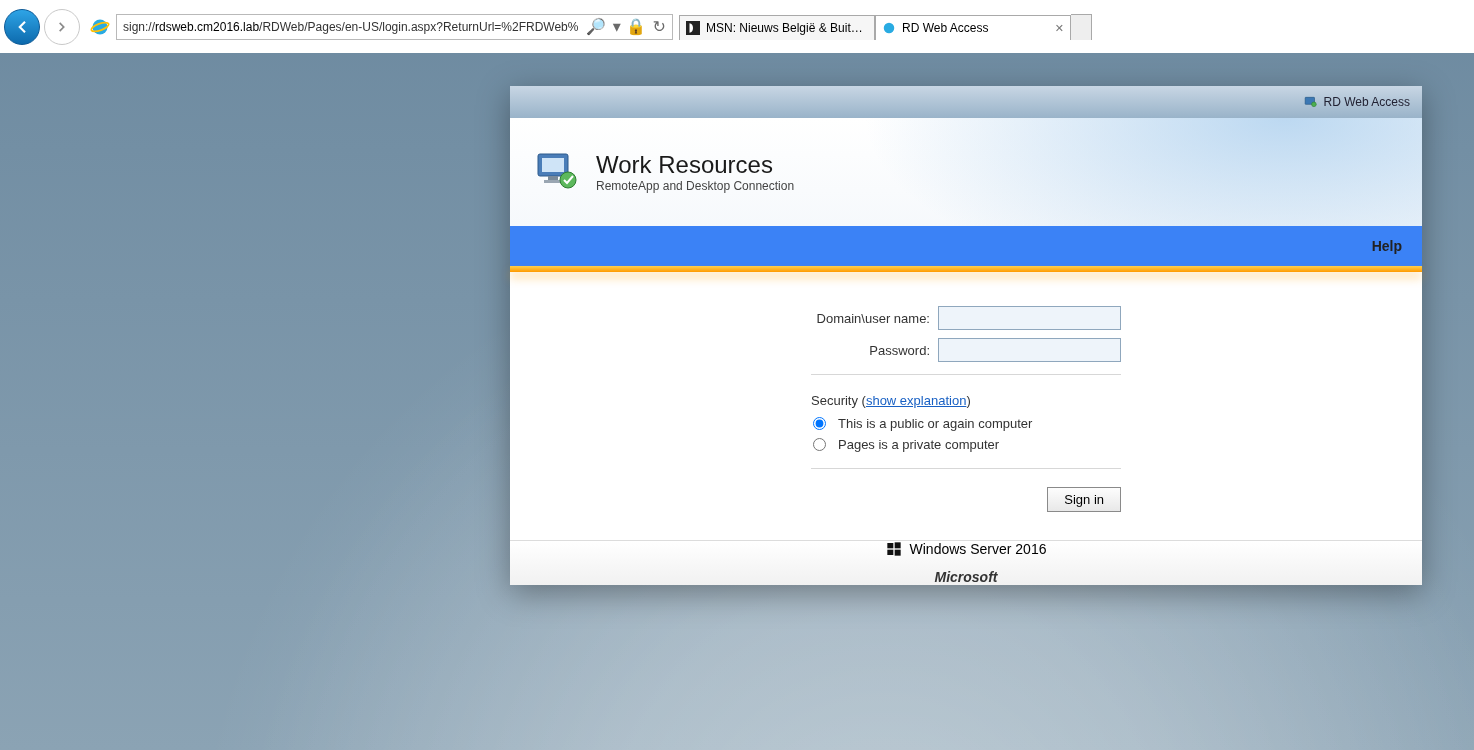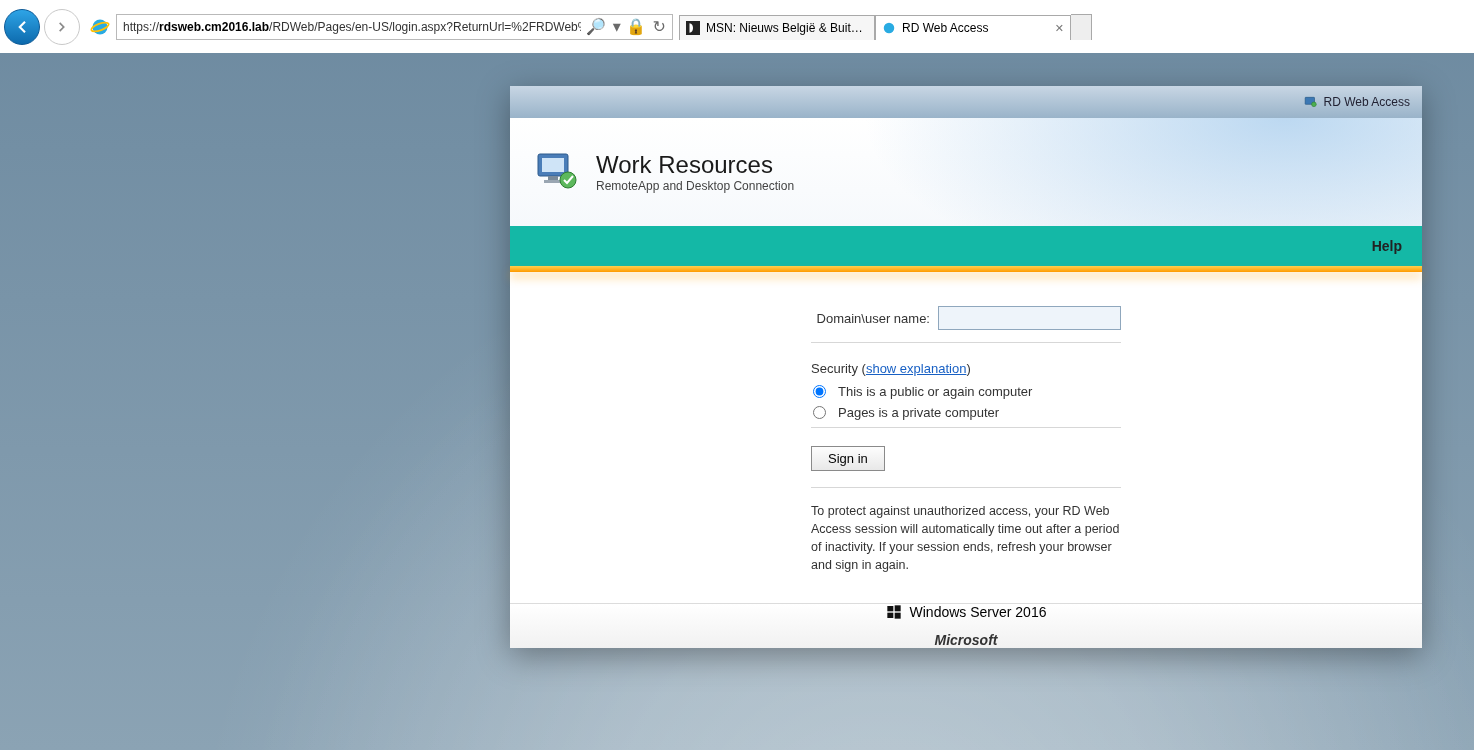--- a/index.html
+++ b/index.html
@@ -14,53 +14,53 @@
   
   .chrome{position:absolute;left:0;top:0;right:0;height:53px;background:#fff;display:flex;align-items:center;}
   .nav-btn{width:34px;height:34px;border-radius:50%;margin-left:4px;display:flex;align-items:center;justify-content:center;}
   .nav-back{background:linear-gradient(#2ea4e6,#0d6aad);border:1px solid #0d5a97;}
   .nav-back svg{fill:#fff;}
   .nav-fwd{background:#fff;border:1px solid #c9c9c9;}
   .nav-fwd svg{fill:#8a8a8a;}
   .ie-logo{width:20px;height:20px;margin:0 6px 0 10px;}
   .addr{flex:none;display:flex;align-items:center;width:555px;height:24px;border:1px solid #b9b9b9;}
   .addr-url{flex:1;padding:0 6px;font-size:12px;color:#333;white-space:nowrap;overflow:hidden;}
-  .addr-url b{font-weight:700;color:#000;}
+  .addr-url b{font-weight:400;color:#000;}
   .addr-icons{display:flex;align-items:center;gap:6px;padding:0 6px;color:#6a6a6a;}
   .tabs{display:flex;height:27px;align-items:flex-end;margin-left:6px;}
   .tab{display:flex;align-items:center;height:25px;border:1px solid #a9a9a9;border-bottom:none;background:#f6f6f6;min-width:196px;max-width:196px;padding:0 6px;font-size:12px;gap:6px;box-sizing:border-box;}
   .tab.active{background:#fff;}
   .tab .lbl{flex:1;white-space:nowrap;overflow:hidden;text-overflow:ellipsis;}
   .tab .close{color:#777;font-size:11px;}
   .newtab{width:20px;height:25px;border:1px solid #a9a9a9;border-bottom:none;border-left:none;background:#eee;}
   
   .rdw{position:absolute;left:510px;top:86px;width:912px;background:#fff;box-shadow:0 8px 30px rgba(0,0,0,.35);}
   .rdw-top{height:32px;background:linear-gradient(#c8d6e4,#99b3c9);display:flex;justify-content:flex-end;align-items:center;padding:0 12px;font-size:12px;color:#223;}
   .rdw-top .ic{width:14px;height:14px;margin-right:6px;}
   .rdw-head{height:108px;background:
       radial-gradient(600px 250px at 85% 0%, rgba(160,200,235,.7), rgba(255,255,255,0) 70%),
       linear-gradient(#fff,#f6f9fc);
     display:flex;align-items:center;padding-left:24px;}
   .rdw-ico{width:48px;height:48px;margin-right:14px;}
   .rdw-head h1{margin:0;font-size:24px;font-weight:400;color:#1a1a1a;}
   .rdw-head .sub{font-size:12px;color:#444;}
-  .rdw-bar{height:40px;display:flex;justify-content:flex-end;align-items:center;padding:0 20px;background:#14b8a6;}
+  .rdw-bar{height:40px;display:flex;justify-content:flex-end;align-items:center;padding:0 20px;background:#3b82f6;}
   .rdw-bar a{font-weight:600;color:#222;font-size:14px;text-decoration:none;}
   .orange{height:6px;background:linear-gradient(#ffcf4d,#ff9a00);box-shadow:0 6px 10px rgba(255,160,0,.35);}
   .rdw-body{display:flex;justify-content:center;padding:34px 0 28px;}
   .form{width:310px;font-size:13px;color:#333;}
   .row{display:flex;align-items:center;margin-bottom:8px;}
   .row label{width:120px;text-align:right;margin-right:8px;}
   .row input[type=text],.row input[type=password]{flex:1;height:20px;border:1px solid #8fa7bd;background:#eef4fa;}
   .sec{border-top:1px solid #d7d7d7;margin-top:12px;padding-top:18px;}
   .sec .sec-hdr{margin-bottom:8px;}
   .sec .sec-hdr a{color:#1860c4;text-decoration:underline;}
   .opt{display:flex;align-items:center;gap:12px;margin:6px 0 6px 2px;}
   .opt input{margin:0;}
-  .signin-row{border-top:1px solid #d7d7d7;margin-top:7px;padding-top:18px;display:flex;justify-content:flex-start;}
+  .signin-row{border-top:1px solid #d7d7d7;margin-top:16px;padding-top:18px;display:flex;justify-content:flex-end;}
   .signin{padding:4px 16px;border:1px solid #8a8a8a;background:linear-gradient(#fdfdfd,#e8e8e8);font-size:13px;cursor:pointer;}
   .note{border-top:1px solid #d7d7d7;margin-top:16px;padding-top:14px;font-size:12.5px;color:#333;line-height:1.45;}
   .rdw-foot{height:44px;border-top:1px solid #dcdcdc;background:linear-gradient(#fff,#f1f1f1);display:flex;align-items:center;justify-content:space-between;padding:0 18px;font-size:14px;flex-direction:column;}
   .win{display:flex;align-items:center;gap:8px;}
   .ms{font-style:italic;font-weight:700;color:#333;}
 </style>
 </head>
 <body>
 
 <div class="bg"></div>
@@ -75,21 +75,21 @@
     <svg width="14" height="14" viewBox="0 0 24 24">
         <path d="M9 4l8 8-8 8-2-2 6-6-6-6z"></path>
       </svg>
   </div>
   <svg class="ie-logo" viewBox="0 0 24 24">
     <circle cx="12" cy="12" r="9" fill="#29abe2"></circle>
     <ellipse cx="12" cy="12" rx="11" ry="4" fill="none" stroke="#ffc107" stroke-width="2" transform="rotate(-20 12 12)"></ellipse>
   </svg>
   <div class="addr">
     <div class="addr-url">
-      <span>https://</span><b>rdsweb.cm2016.lab</b><span>/RDWeb/Pages/en-US/login.aspx?ReturnUrl=%2FRDWeb%</span>
+      <span>sign://</span><b>rdsweb.cm2016.lab</b><span>/RDWeb/Pages/en-US/login.aspx?ReturnUrl=%2FRDWeb%</span>
     </div>
     <div class="addr-icons">
       <span>🔎</span>
       <span>▾</span>
       <span>🔒</span>
       <span>↻</span>
     </div>
   </div>
   <div class="tabs">
     <div class="tab">
@@ -138,40 +138,43 @@
     <a href="#">Help</a>
   </div>
   <div class="orange"></div>
 
   <div class="rdw-body">
     <div class="form">
       <div class="row">
         <label>Domain\user name:</label>
         <input type="text" value="" style="">
       </div>
+      <div class="row">
+        <label>Password:</label>
+        <input type="password" value="" style="">
+      </div>
 
       <div class="sec">
         <div class="sec-hdr">
           <span>Security (</span><a href="#">show explanation</a><span>)</span>
         </div>
         <div class="opt">
           <input type="radio" name="sec" checked="" style="">
           <span>This is a public or again computer</span>
         </div>
         <div class="opt">
           <input type="radio" name="sec" style="">
           <span>Pages is a private computer</span>
         </div>
       </div>
 
       <div class="signin-row">
         <button class="signin">Sign in</button>
       </div>
 
-      <div class="note">To protect against unauthorized access, your RD Web Access session will automatically time out after a period of inactivity. If your session ends, refresh your browser and sign in again.</div>
     </div>
   </div>
 
   <div class="rdw-foot">
     <div class="win">
       <svg width="16" height="16" viewBox="0 0 24 24">
         <rect x="2" y="3" width="9" height="8" fill="#111"></rect>
           <rect x="13" y="2" width="9" height="9" fill="#111"></rect>
         <rect x="2" y="13" width="9" height="8" fill="#111"></rect>
           <rect x="13" y="13" width="9" height="9" fill="#111"></rect>

